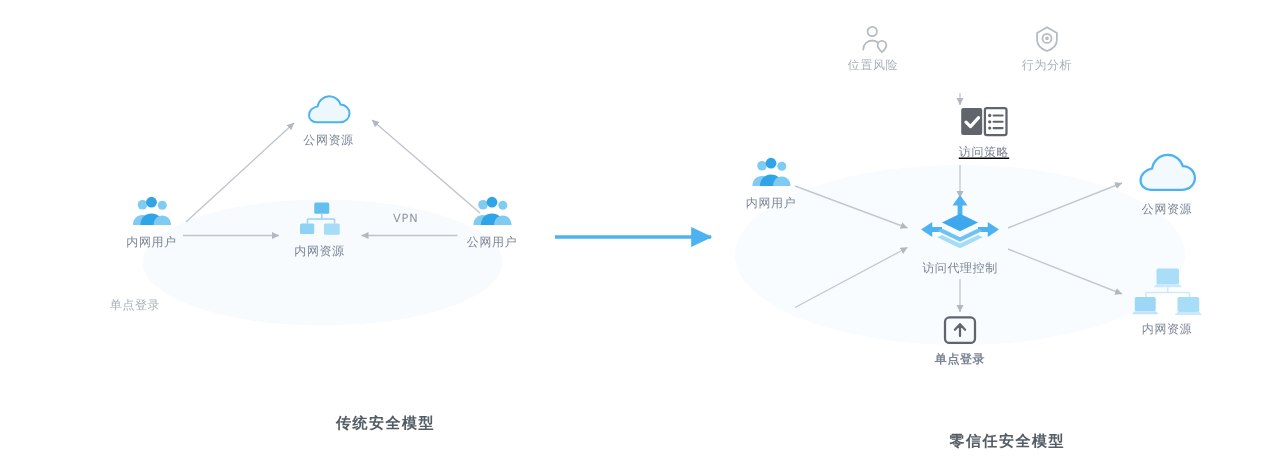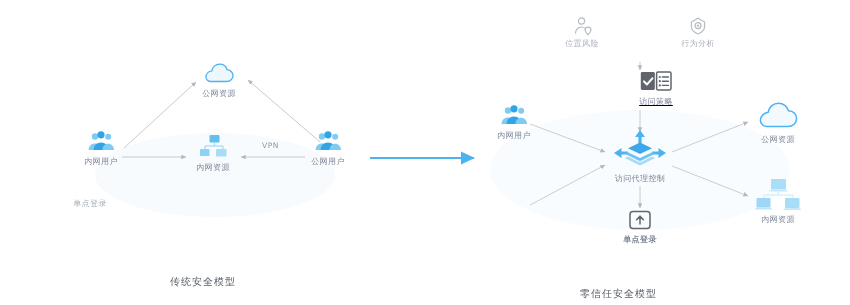--- a/index.html
+++ b/index.html
@@ -13,22 +13,22 @@
   #stage{position:absolute;inset:0;width:850px;height:305px;}
   .node{position:absolute;text-align:center;}
   .node .lbl{
     font-size:8px;color:#7b8496;white-space:nowrap;
     margin-top:2px;letter-spacing:.4px;
   }
   .node .lbl.grey{color:#a9b0bb;}
   .icon{display:block;margin:0 auto;}
   .caption{
     position:absolute;font-size:10px;color:#555c66;
-    letter-spacing:1px;text-align:left;white-space:nowrap;
-    font-weight:normal;
+    letter-spacing:1px;text-align:right;white-space:nowrap;
+    font-weight:bold;
   }
   .vpn-label{
     position:absolute;font-size:7.5px;color:#8e95a2;letter-spacing:.6px;
   }
   svg{overflow:visible;}
 </style>
 </head>
 <body>
 
 <div id="stage">

